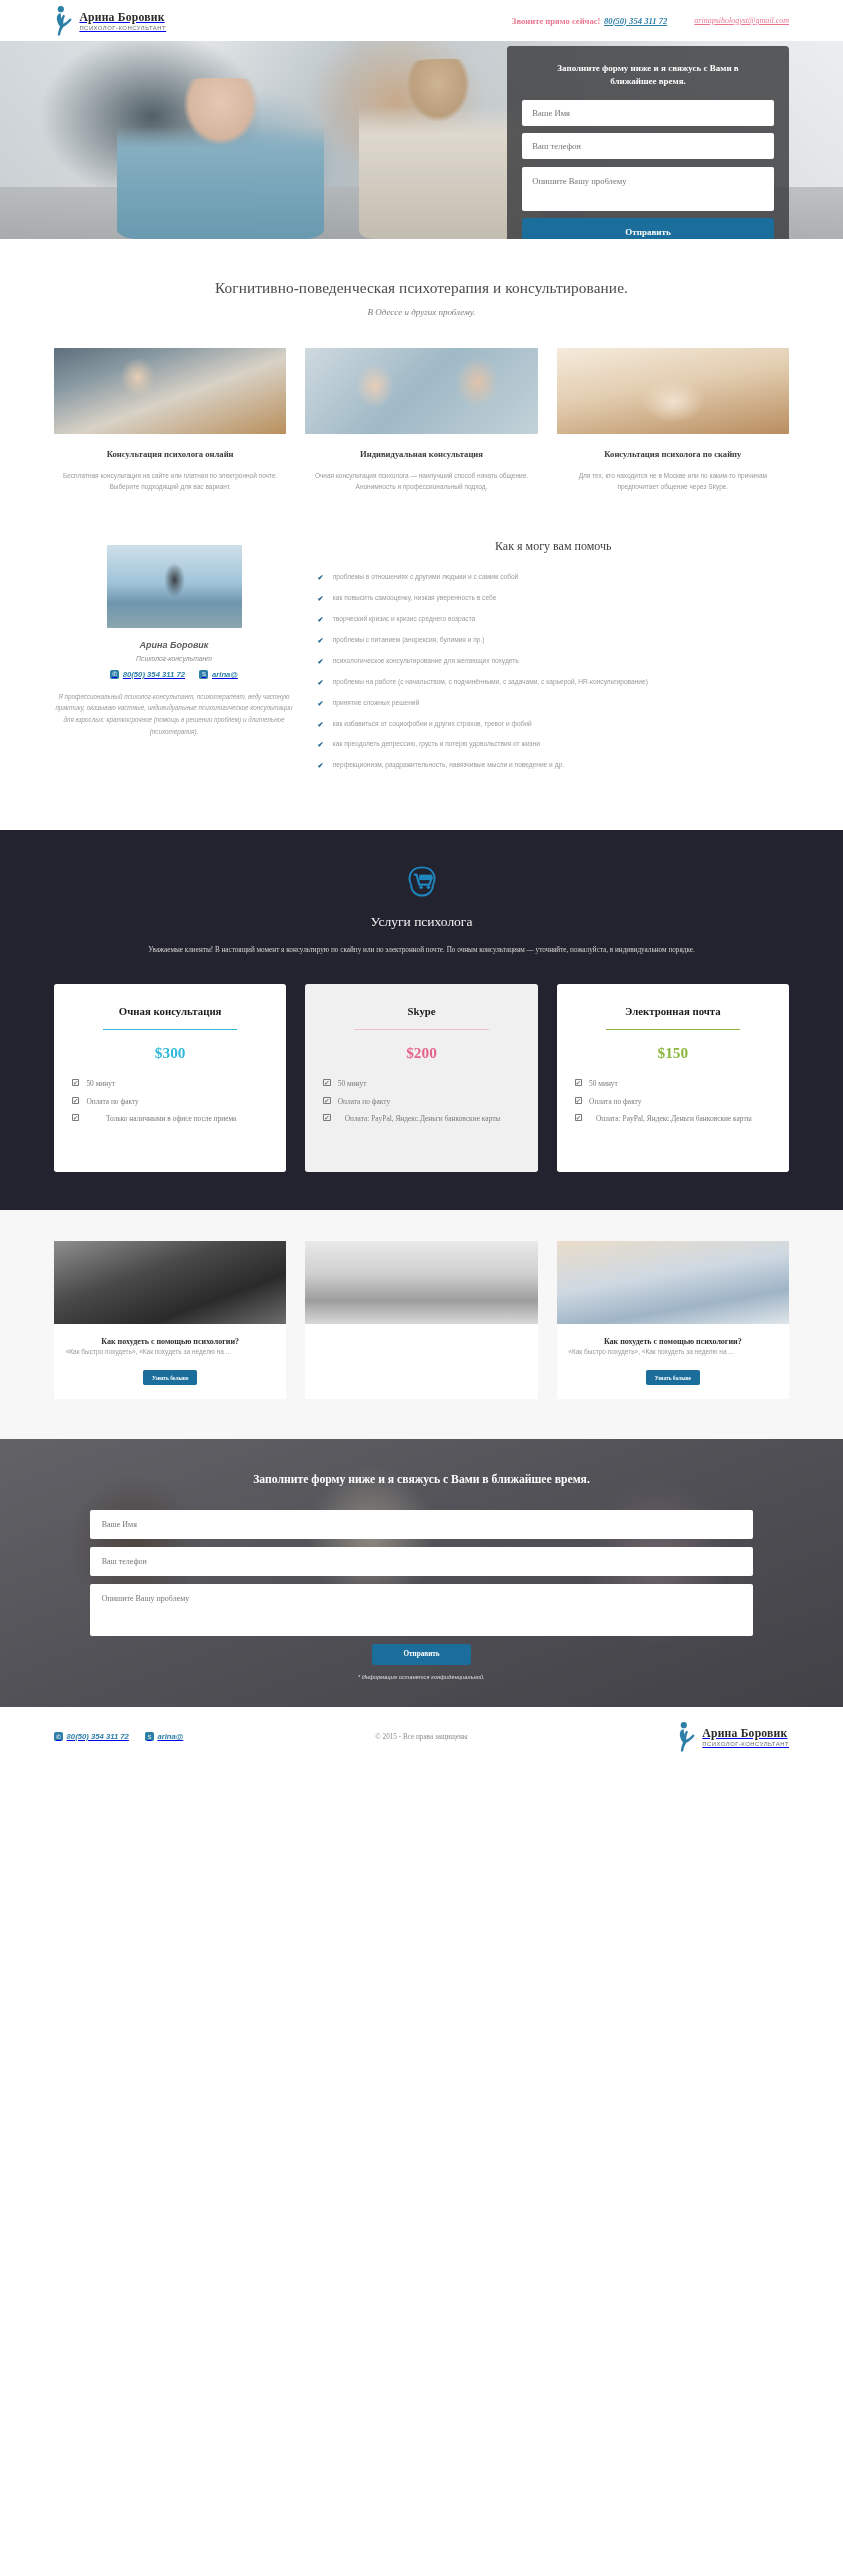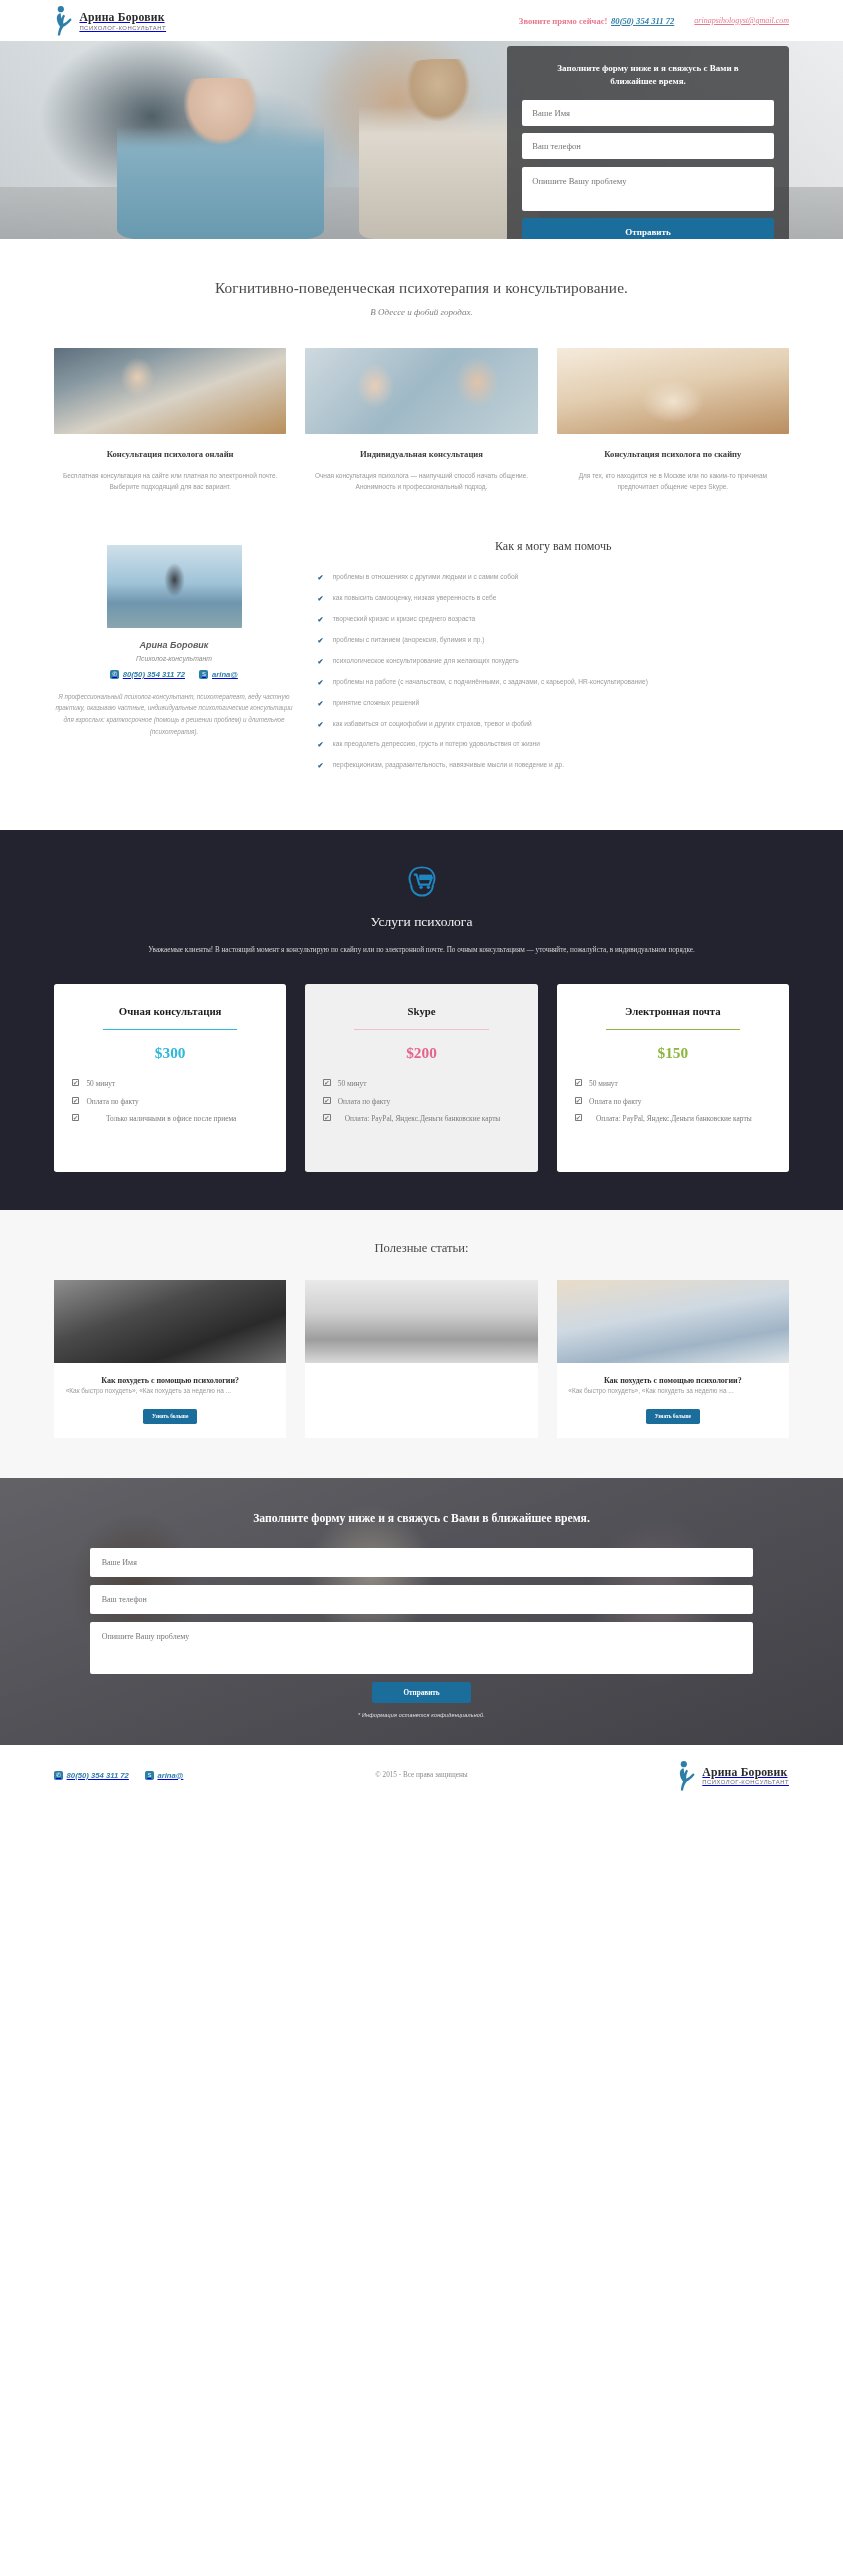--- a/index.html
+++ b/index.html
@@ -24,21 +24,21 @@
   .brand-mark svg { display:block; }
   .brand-text { line-height: 1; }
   .brand-name {
     font-family: "Liberation Serif", serif; font-size: 11.7px; font-weight: 700;
     color:#2b2b2b; letter-spacing:0.2px;
   }
   .brand-sub {
     font-family: "Liberation Sans", sans-serif; font-size: 5.9px; color:#6a6a6a;
     letter-spacing: 0.5px; margin-top: 1.8px; text-transform: uppercase;
   }
-  .topbar-right { margin-left:auto; display:flex; align-items:center; gap: 20px; }
+  .topbar-right { margin-left:auto; display:flex; align-items:center; gap: 27px; }
   .call-now {
     font-family:"Liberation Serif", serif; font-size: 8.6px; color:#e8788f; font-weight:700;
   }
   .call-now .num { color:#2e7fa8; font-style: italic; font-weight:700; margin-left:3.6px; }
   .top-mail {
     font-family:"Liberation Serif", serif; font-style:italic; font-size:8px; color:#e8788f;
   }
 
   
   .hero {
@@ -306,21 +306,21 @@
       <input class="fld" type="text" placeholder="Ваше Имя" style="">
       <input class="fld" type="text" placeholder="Ваш телефон" style="">
       <textarea class="fld tall" placeholder="Опишите Вашу проблему" style=""></textarea>
       <button class="btn-submit" type="submit">Отправить</button>
 
     </form>
   </div>
 
   <div class="container sec-pad">
     <h1 class="h-main">Когнитивно-поведенческая психотерапия и консультирование.</h1>
-    <div class="h-sub">В Одессе и фобий городах.</div>
+    <div class="h-sub">В Одессе и других проблему.</div>
 
     <div class="cards3">
       <div class="card3">
         <div class="thumb t2"></div>
         <h3>Консультация психолога онлайн</h3>
         <p>Бесплатная консультация на сайте или платная по электронной почте. Выберите подходящий для вас вариант.</p>
       </div>
       <div class="card3">
         <div class="thumb t1"></div>
         <h3>Индивидуальная консультация</h3>
@@ -417,21 +417,20 @@
             <li><span class="box">✔</span><span style="color:#7a7a7a">Оплата по факту</span></li>
             <li class="wrap2"><span class="box" style="left:0">✔</span><span style="color:#7a7a7a">Оплата: PayPal, Яндекс.Деньги банковские карты</span></li>
           </ul>
         </div>
       </div>
     </div>
   </div>
 
   <div class="articles">
     <div class="container">
-      <h2 class="h-art">Полезные статьи:</h2>
       <div class="arts">
         <div class="art">
           <div class="img a1"></div>
           <div class="body">
             <h4>Как похудеть с помощью психологии?</h4>
             <p>«Как быстро похудеть», «Как похудеть за неделю на ...</p>
             <button class="btn-more">Узнать больше</button>
           </div>
         </div>
         <div class="art">

